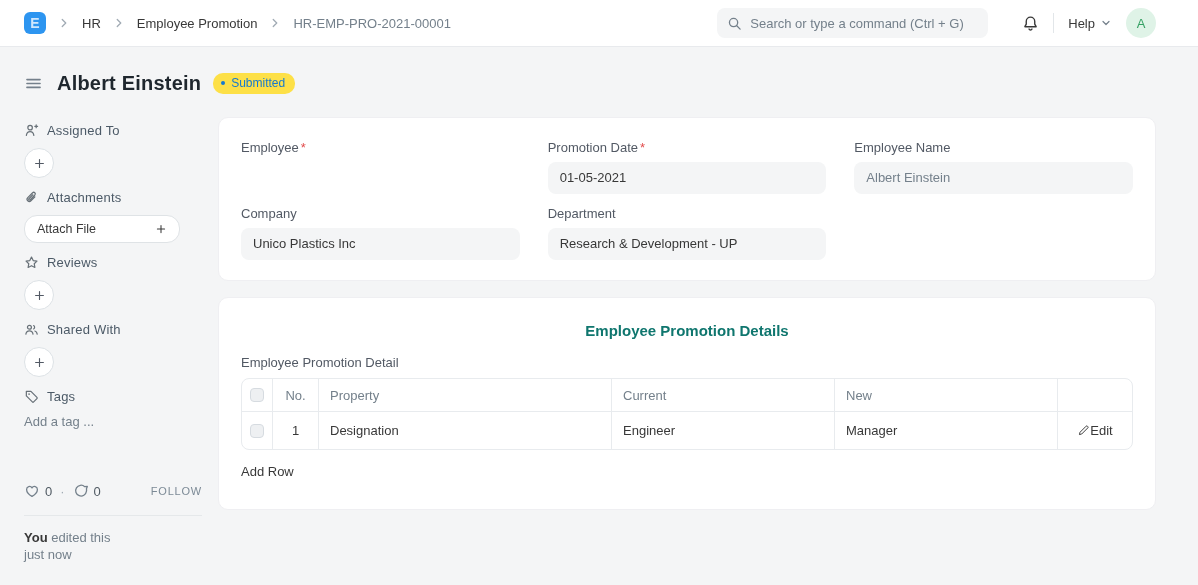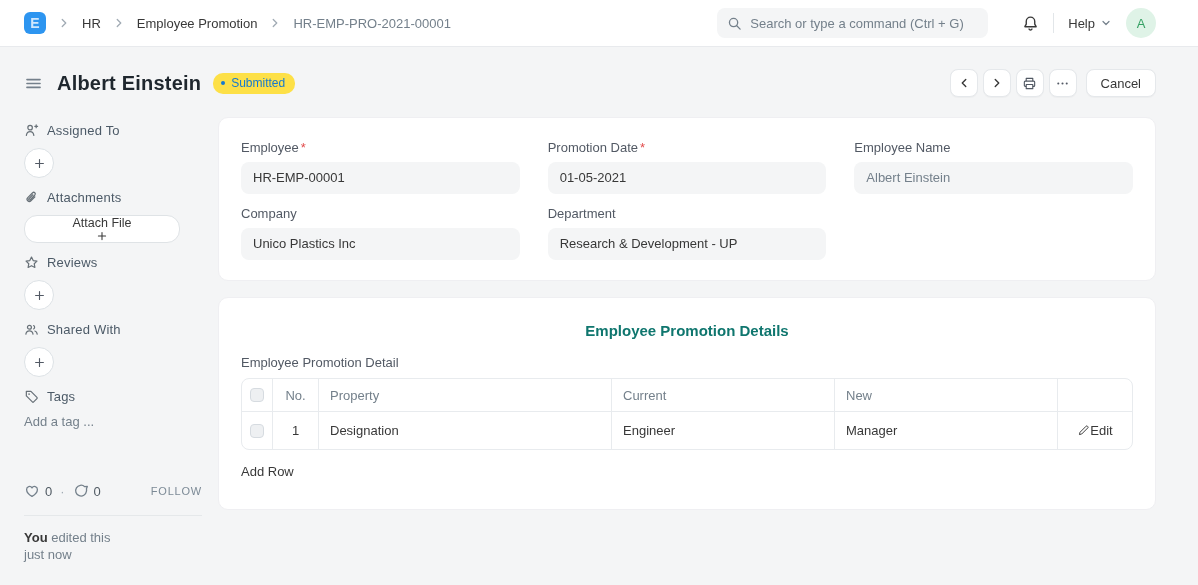--- a/index.html
+++ b/index.html
@@ -71,21 +71,21 @@
   .sb-head { display:flex; align-items:center; gap:8px; color:#4c5a67; font-size:13px; letter-spacing:.2px; margin-bottom:10px; }
   .sb-section { margin-bottom:12px; }
   .add-circle {
     width:30px; height:30px; border-radius:50%; background:#fff;
     border:1px solid #dde2e6; display:flex; align-items:center; justify-content:center;
     cursor:pointer; color:#525964;
   }
   .attach-btn {
     width:156px; height:28px; background:#fff; border:1px solid #dfe3e6;
     border-radius:13px; display:flex; align-items:center; justify-content:space-between;
-    padding:0 12px; font-size:12.5px; color:#383838; cursor:pointer;flex-direction:column;
+    padding:0 12px; font-size:12.5px; color:#383838; cursor:pointer;
   }
   .add-tag { color:#74808b; font-size:13px; cursor:pointer; }
   .social-row { display:flex; align-items:center; margin-top:54px; color:#74808b; }
   .social-row .cnt { margin-left:5px; color:#505a63; }
   .social-row .mid-dot { margin:0 8px; color:#a1abb4; }
   .follow { margin-left:auto; font-size:11px; letter-spacing:.8px; color:#7c8a96; cursor:pointer; }
   .sb-divider { border-top:1px solid #e5e8ea; margin:16px 0 14px; }
   .edited { color:#74808b; font-size:13px; line-height:1.3; }
   .edited b { color:#383838; font-weight:700; }
 
@@ -194,47 +194,20 @@
       <svg width="19" height="19" viewBox="0 0 16 16" fill="none" stroke="#74808b" stroke-width="1.4" stroke-linecap="round">
           <path d="M2.5 4.7h11M2.5 8h11M2.5 11.3h11"></path>
         </svg>
     </span>
     <span class="page-title">Albert Einstein</span>
     <span class="status-badge">
       <span class="dot"></span>
       <span>Submitted</span>
     </span>
 
-    <div class="header-actions">
-      <div class="hbtn">
-        <svg width="14" height="14" viewBox="0 0 16 16" fill="none" stroke="#383838" stroke-width="1.6" stroke-linecap="round" stroke-linejoin="round">
-            <path d="M10 4L6 8l4 4"></path>
-          </svg>
-      </div>
-      <div class="hbtn">
-        <svg width="14" height="14" viewBox="0 0 16 16" fill="none" stroke="#383838" stroke-width="1.6" stroke-linecap="round" stroke-linejoin="round">
-            <path d="M6 4l4 4-4 4"></path>
-          </svg>
-      </div>
-      <div class="hbtn">
-        <svg width="15" height="15" viewBox="0 0 16 16" fill="none" stroke="#525964" stroke-width="1.2" stroke-linejoin="round">
-            <path d="M4.5 5.5V2.5h7v3"></path>
-            <rect x="2.5" y="5.5" width="11" height="5.5" rx="1"></rect>
-            <rect x="4.5" y="9" width="7" height="4.5" fill="#fff"></rect>
-          </svg>
-      </div>
-      <div class="hbtn">
-        <svg width="15" height="15" viewBox="0 0 16 16" fill="#525964">
-            <circle cx="3.5" cy="8" r="1.1"></circle>
-            <circle cx="8" cy="8" r="1.1"></circle>
-            <circle cx="12.5" cy="8" r="1.1"></circle>
-          </svg>
-      </div>
-      <div class="hbtn cancel">Cancel</div>
-    </div>
   </div>
 
   <div class="layout">
 
     <div class="sidebar">
 
       <div class="sb-section">
         <div class="sb-head">
           <span class="ic">
             <svg width="15" height="15" viewBox="0 0 16 16" fill="none" stroke="#687178" stroke-width="1.3" stroke-linecap="round" stroke-linejoin="round">
@@ -347,21 +320,20 @@
     </div>
 
     <div class="main">
 
       <div class="card form-card">
         <div class="fields">
           <div class="field">
             <label>
               <span>Employee</span><span class="req">*</span>
             </label>
-            <div class="control">HR-EMP-00001</div>
           </div>
           <div class="field">
             <label>
               <span>Promotion Date</span><span class="req">*</span>
             </label>
             <div class="control">01-05-2021</div>
           </div>
           <div class="field">
             <label>Employee Name</label>
             <div class="control readonly">Albert Einstein</div>

